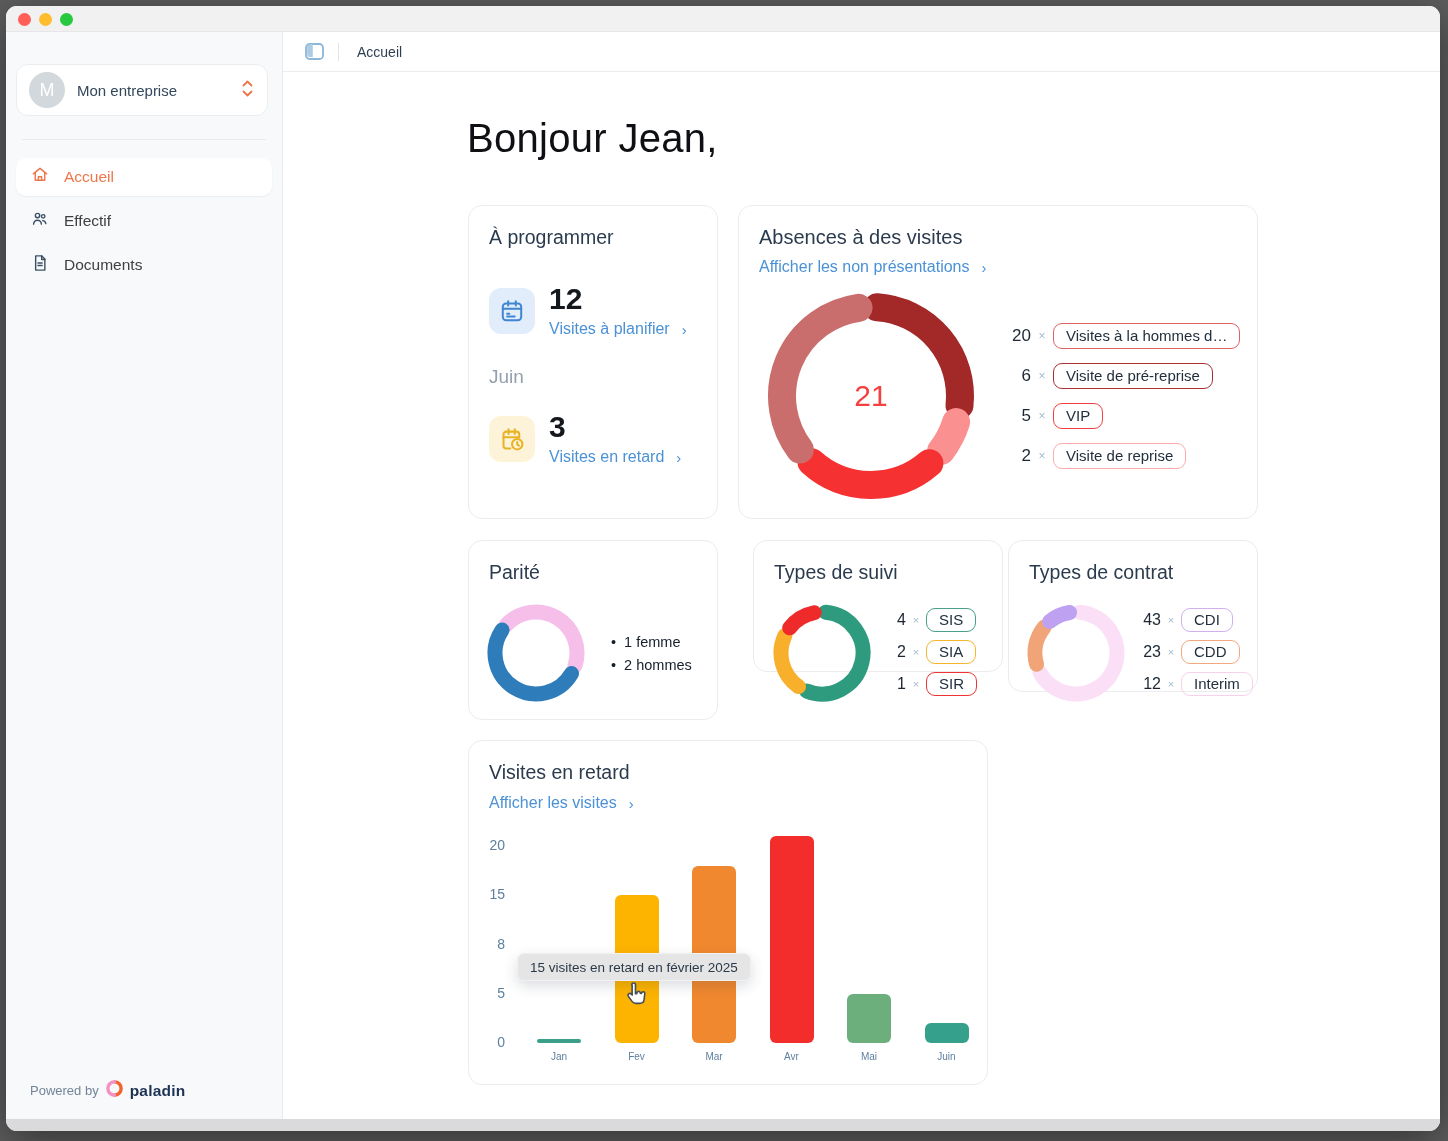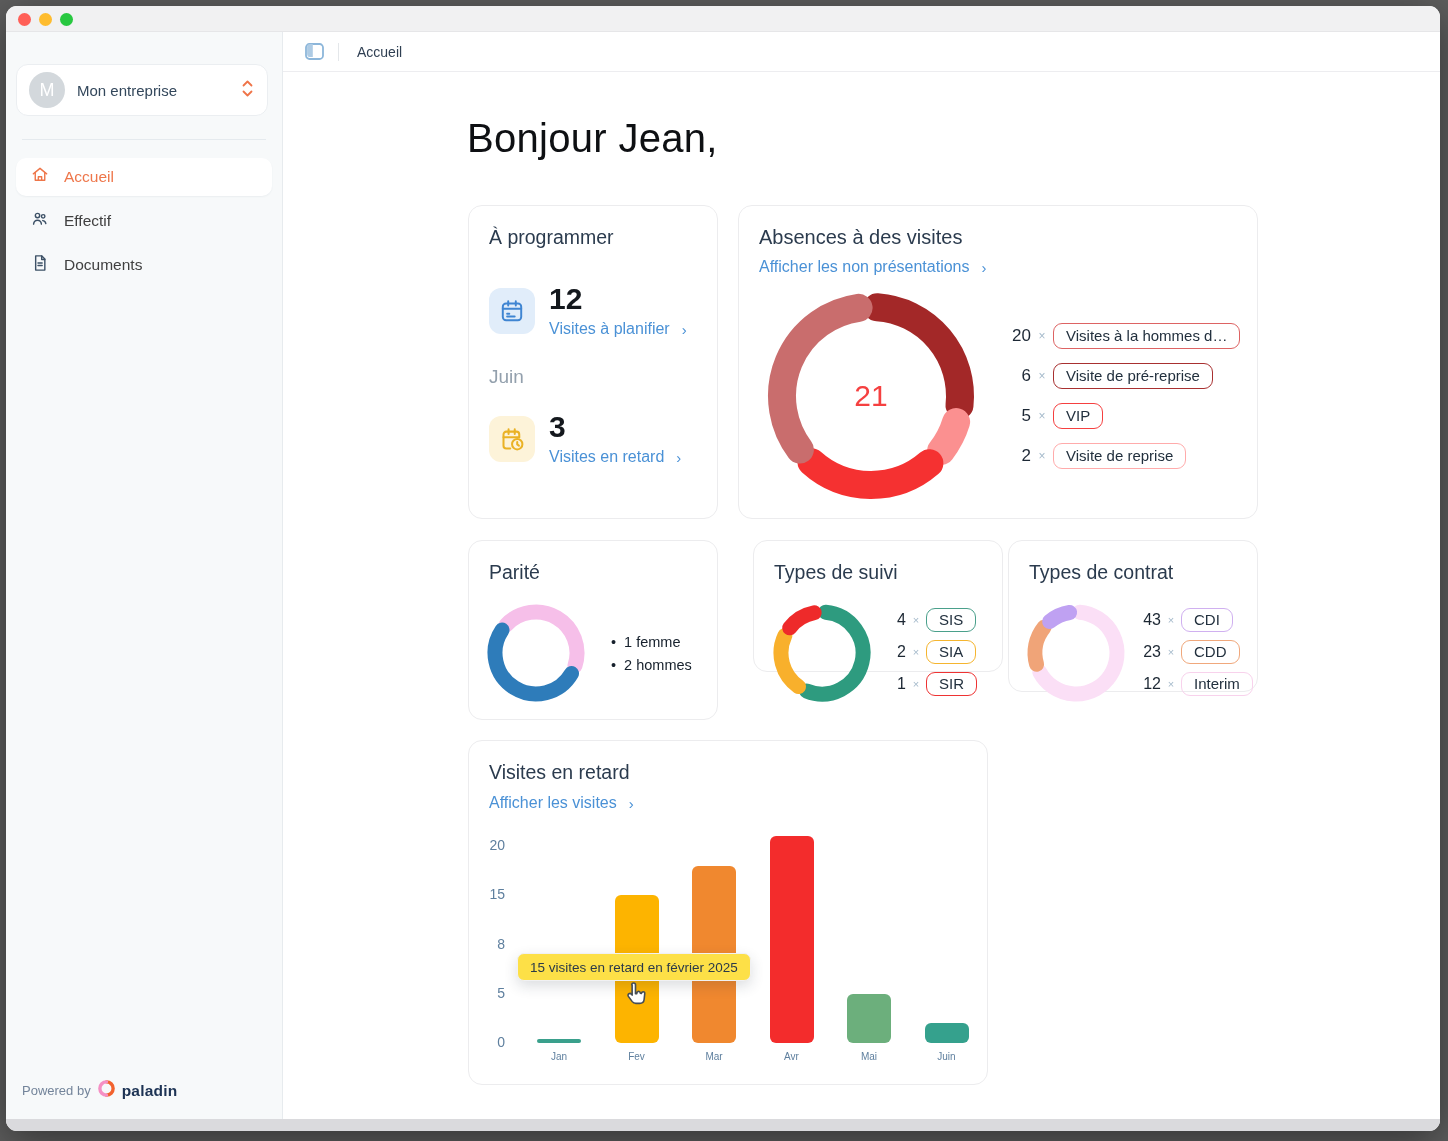--- a/index.html
+++ b/index.html
@@ -36,21 +36,21 @@
   .company-name { font-size:15px; color:#33475b; flex:1; }
   .sb-divider { position:absolute; left:16px; right:16px; top:107px; height:1px;
     background:#e5eaee; }
   .nav { position:absolute; left:10px; right:10px; top:126px;
     display:flex; flex-direction:column; gap:6px; }
   .nav-item { height:38px; border-radius:10px; display:flex; align-items:center;
     gap:14px; padding:0 14px; font-size:15.5px; color:#404040; cursor:pointer; }
   .nav-item.active { background:#ffffff; color:#ee764a;
     box-shadow:0 1px 2px rgba(40,60,80,.06); }
   .nav-item svg { flex:0 0 auto; }
-  .powered { position:absolute; left:16px; bottom:18px; display:flex;
+  .powered { position:absolute; left:24px; bottom:18px; display:flex;
     align-items:center; gap:7px;justify-content:center; }
   .powered-label { font-size:13px; color:#73849a; }
   .brand { font-size:15.5px; font-weight:700; color:#1d3354; letter-spacing:.2px; }
 
   
   .main { position:absolute; left:277px; top:26px; right:0; bottom:12px;
     background:#ffffff; overflow:hidden; }
   .topbar { position:absolute; left:0; top:0; right:0; height:40px;
     border-bottom:1px solid #ededf0; display:flex; align-items:center; }
   .toggle { margin-left:22px; cursor:pointer; display:flex; }
@@ -113,21 +113,21 @@
 
   
   #card-retard { left:185px; top:708px; width:520px; height:345px; }
   .chart-area { position:absolute; left:0; top:0; width:100%; height:100%; }
   .ytick { position:absolute; width:30px; text-align:right; font-size:14px;
     color:#5e7f9e; }
   .bar { position:absolute; border-radius:6px; }
   .xlab { position:absolute; width:60px; text-align:center; font-size:10px;
     color:#5e7f9e; }
   .tooltip { position:absolute; left:48px; top:212px; height:28px;
-    background:#fde047; border:1px solid #f1f1f3; border-radius:7px;
+    background:#e5e5e5; border:1px solid #f1f1f3; border-radius:7px;
     box-shadow:0 5px 14px rgba(30,45,60,.16); display:flex; align-items:center;
     padding:0 12px; font-size:13.5px; color:#2b3a49; white-space:nowrap; z-index:5; }
   .cursor-icon { position:absolute; left:150px; top:240px; z-index:6; }
 </style>
 </head>
 <body>
 
 <div class="window">
 
   <div class="titlebar">

